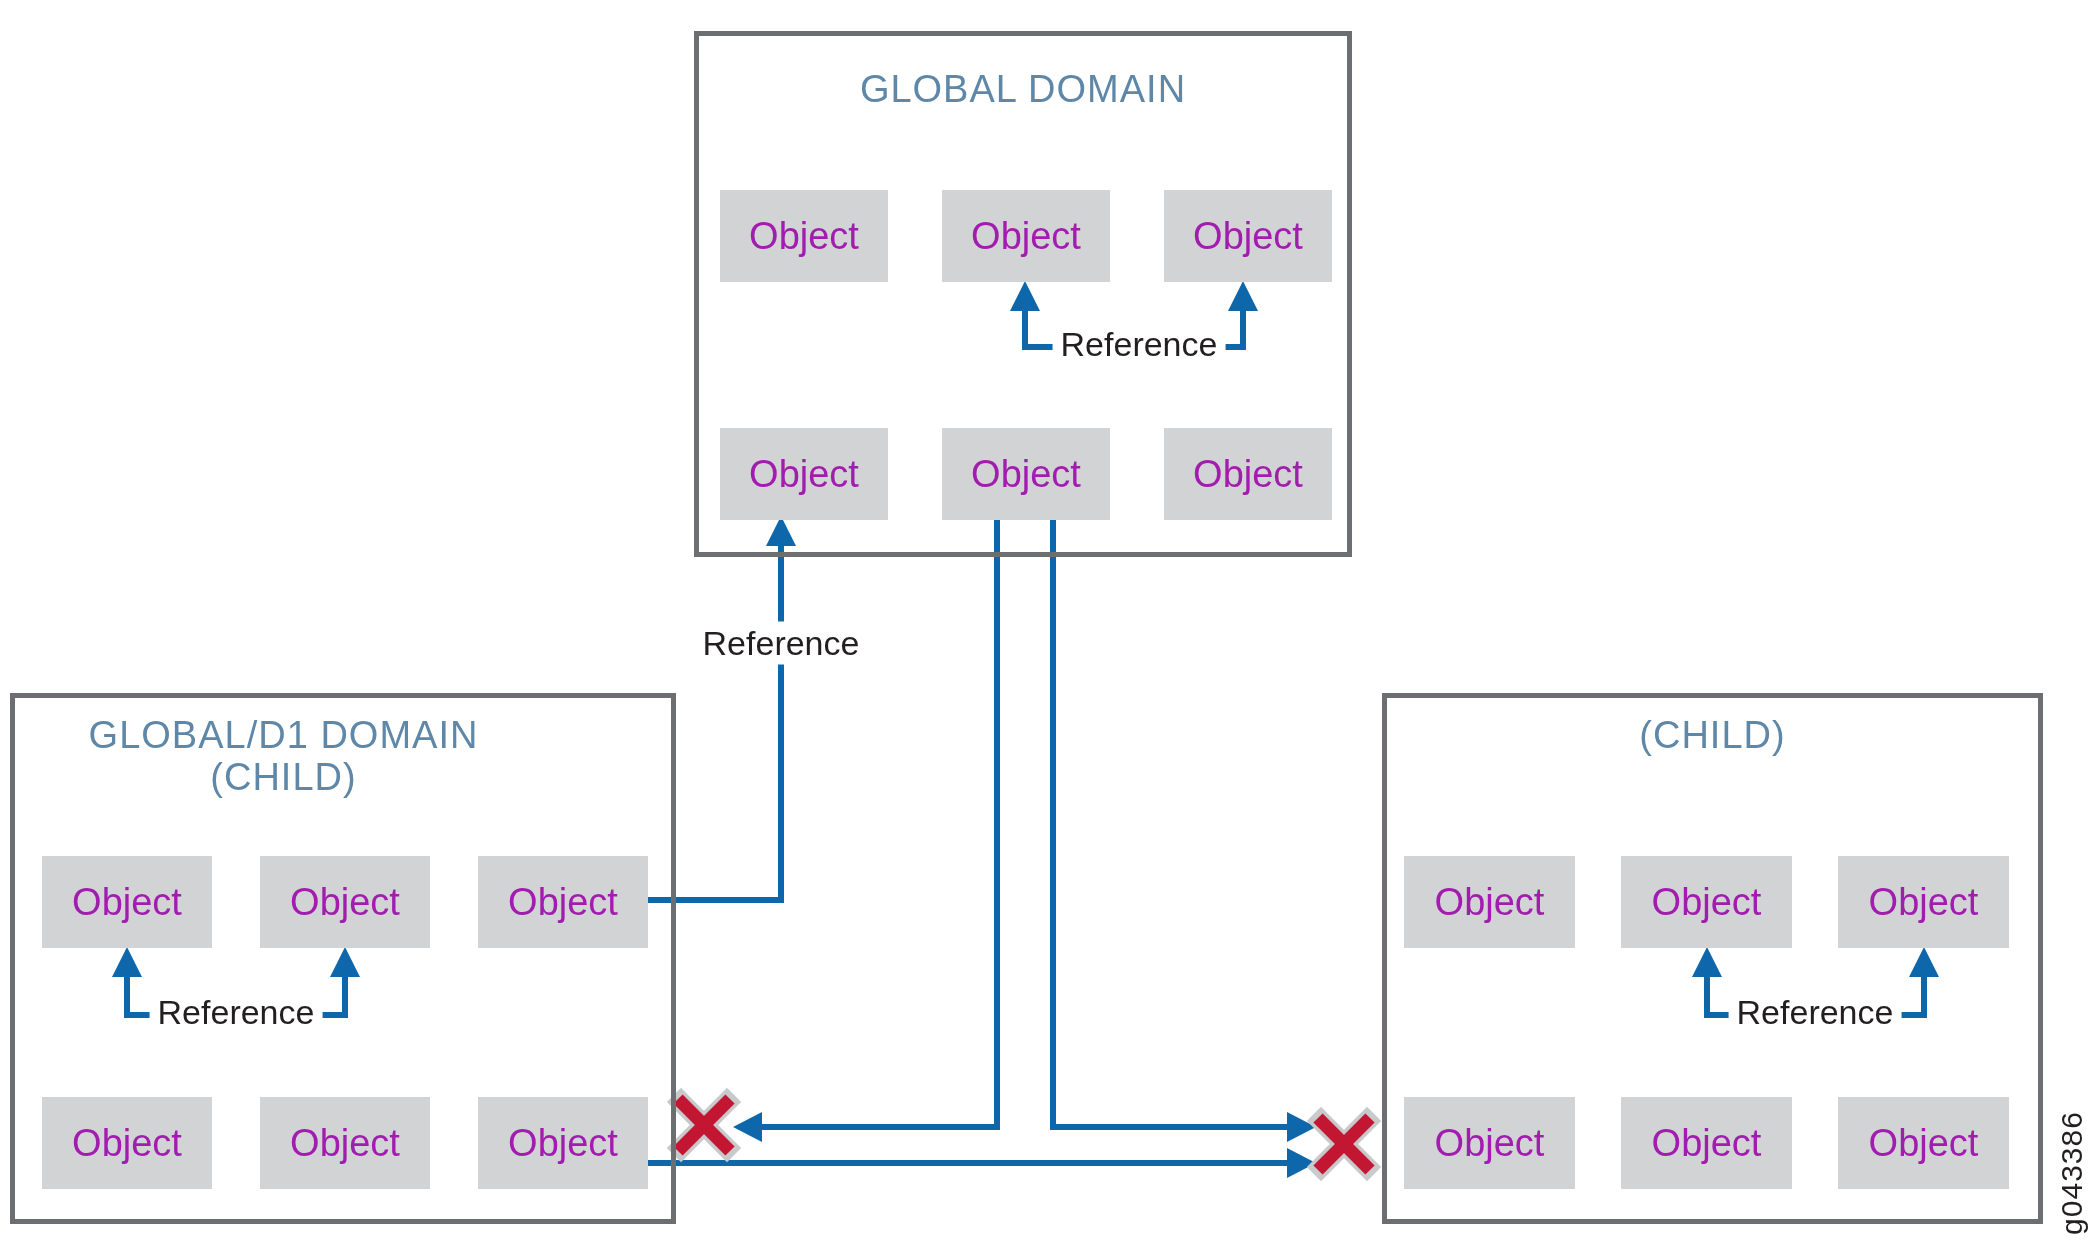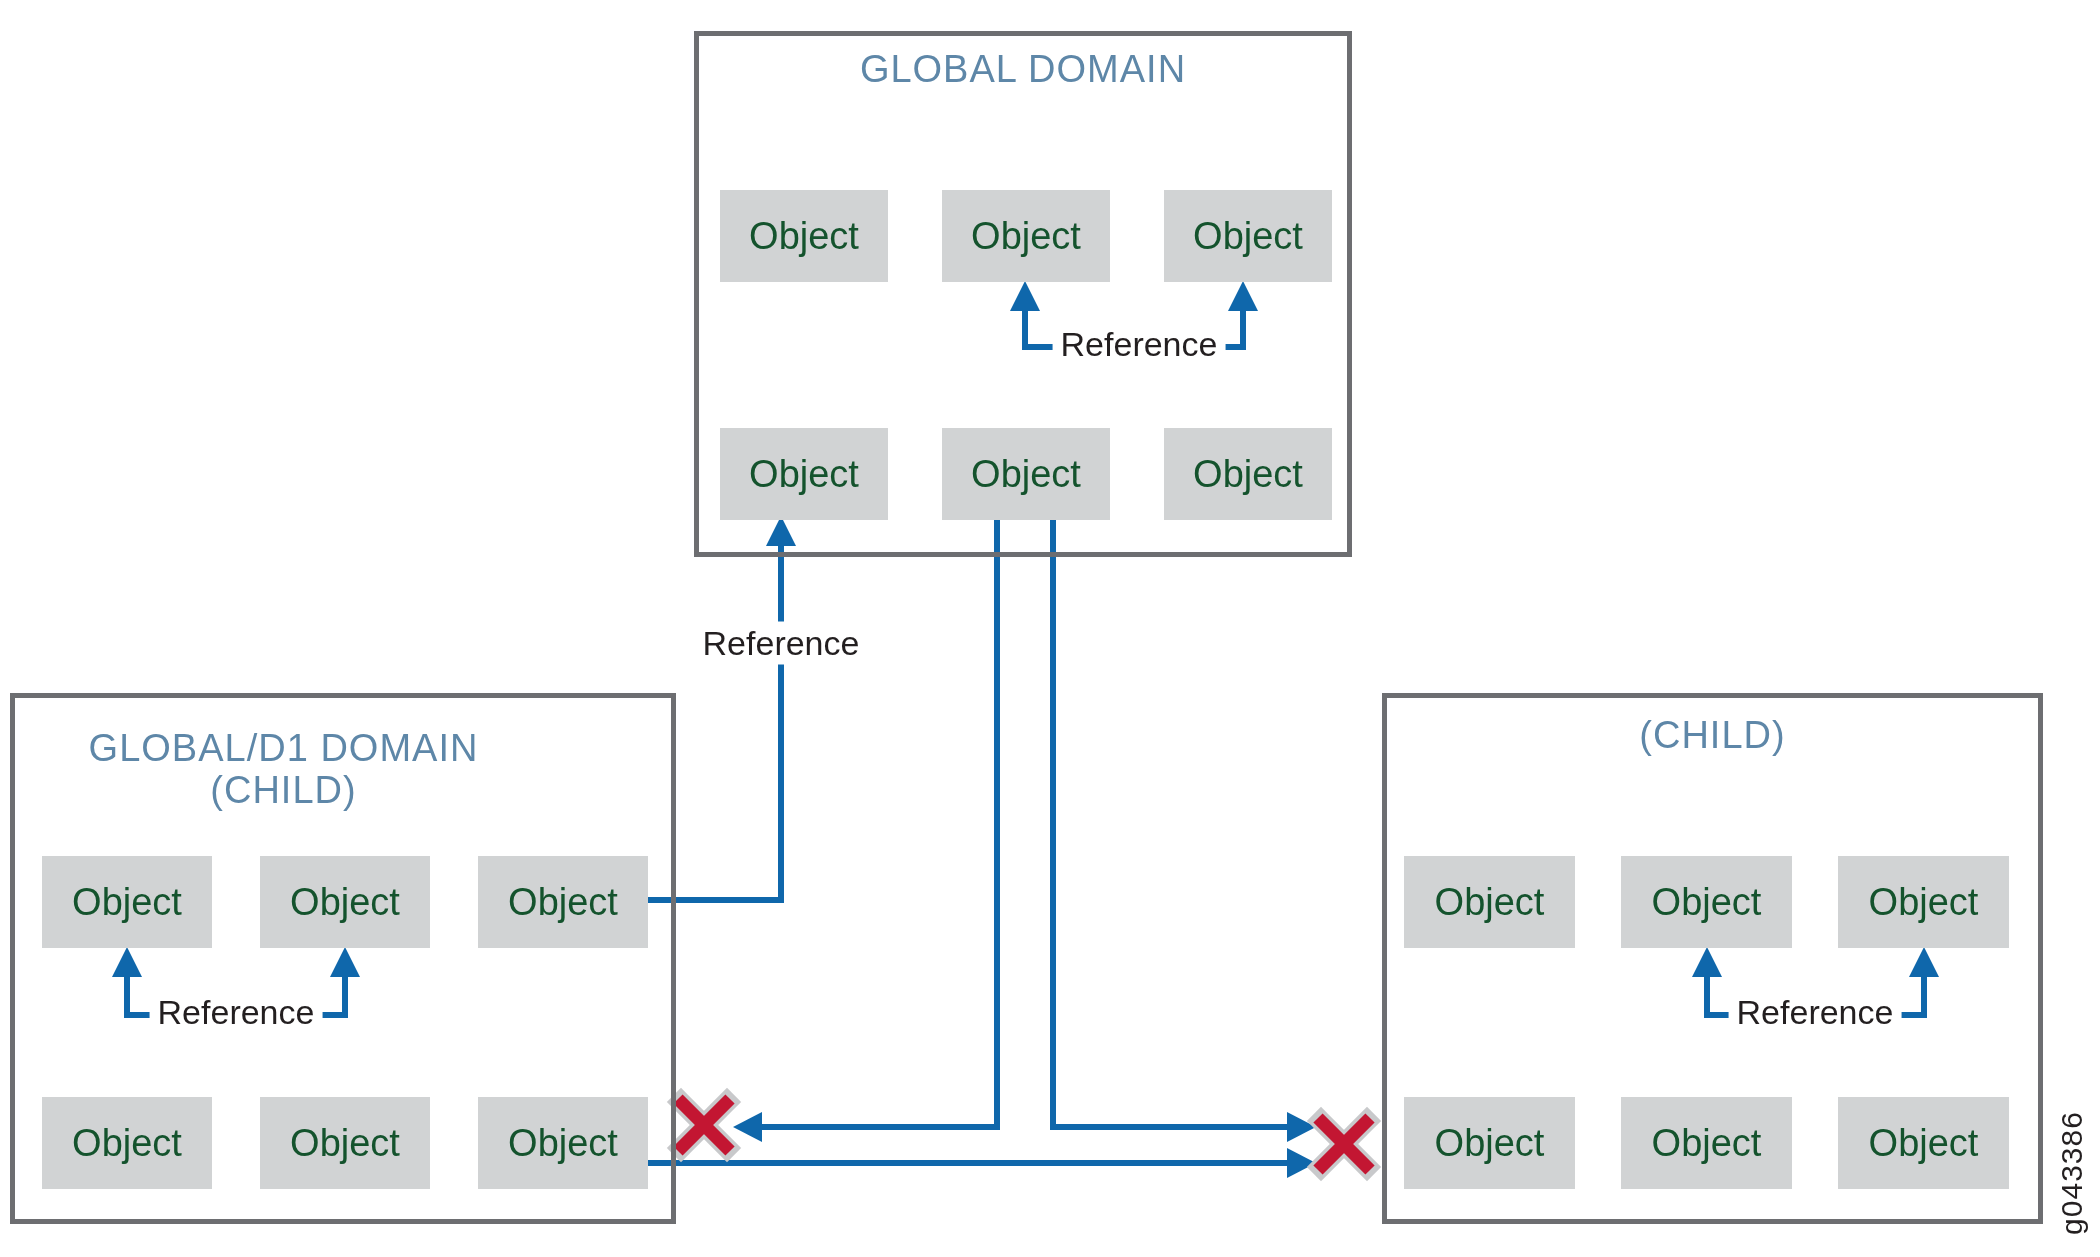--- a/index.html
+++ b/index.html
@@ -13,21 +13,21 @@
     box-sizing:border-box;z-index:2;
   }
   .domain-title{
     position:absolute;text-align:center;color:#5e87a8;
     font-size:38px;line-height:42px;letter-spacing:1px;z-index:3;white-space:nowrap;
   }
   .domain-subtitle{
     color:#231f20;font-size:36px;line-height:42px;letter-spacing:0.2px;
   }
   .obj{
-    position:absolute;height:92px;background:#d1d3d4;color:#14532d;
+    position:absolute;height:92px;background:#d1d3d4;color:#a21caf;
     display:flex;align-items:center;justify-content:center;
     font-size:38px;z-index:3;
   }
   .ref-label{
     position:absolute;transform:translate(-50%,-50%);
     background:#ffffff;padding:2px 8px;color:#231f20;
     font-size:34px;white-space:nowrap;z-index:4;text-align:center;
   }
   .figure-id{
     position:absolute;transform:translate(-50%,-50%) rotate(-90deg);
@@ -88,33 +88,33 @@
           <path d="M1367,1121 L1321,1167"></path>
       </g>
       <g stroke="#c31632" stroke-width="13" stroke-linecap="butt">
         <path d="M1318,1118 L1370,1170"></path>
           <path d="M1370,1118 L1318,1170"></path>
       </g>
     </g>
   </svg>
 
   <div class="domain-box" style="left:694px;top:31px;width:658px;height:526px;"></div>
-  <div class="domain-title" style="left:694px;top:48px;width:658px;">
+  <div class="domain-title" style="left:694px;top:68px;width:658px;">
     <div>GLOBAL DOMAIN</div>
   </div>
   <div class="obj" style="left:720px;top:190px;width:168px;">Object</div>
   <div class="obj" style="left:942px;top:190px;width:168px;">Object</div>
   <div class="obj" style="left:1164px;top:190px;width:168px;">Object</div>
   <div class="obj" style="left:720px;top:428px;width:168px;">Object</div>
   <div class="obj" style="left:942px;top:428px;width:168px;">Object</div>
   <div class="obj" style="left:1164px;top:428px;width:168px;">Object</div>
   <div class="ref-label" style="left:1139px;top:344px;">Reference</div>
 
   <div class="domain-box" style="left:10px;top:693px;width:666px;height:531px;"></div>
-  <div class="domain-title" style="left:10px;top:714px;width:547px;margin-top:13px;">
+  <div class="domain-title" style="left:10px;top:714px;width:547px;">
     <div>GLOBAL/D1 DOMAIN</div>
     <div>(CHILD)</div>
   </div>
   <div class="obj" style="left:42px;top:856px;width:170px;">Object</div>
   <div class="obj" style="left:260px;top:856px;width:170px;">Object</div>
   <div class="obj" style="left:478px;top:856px;width:170px;">Object</div>
   <div class="obj" style="left:42px;top:1097px;width:170px;">Object</div>
   <div class="obj" style="left:260px;top:1097px;width:170px;">Object</div>
   <div class="obj" style="left:478px;top:1097px;width:170px;">Object</div>
   <div class="ref-label" style="left:236px;top:1012px;">Reference</div>

